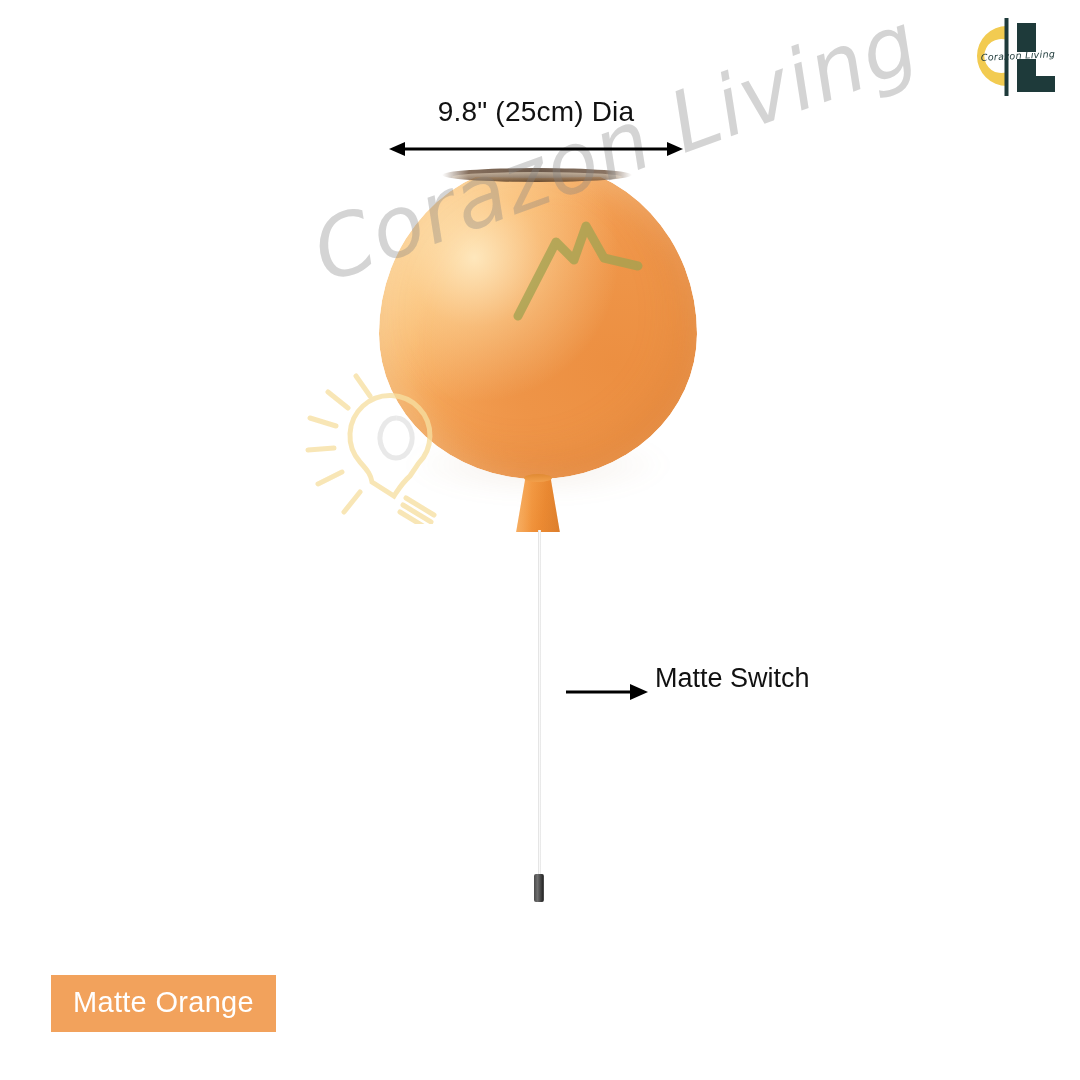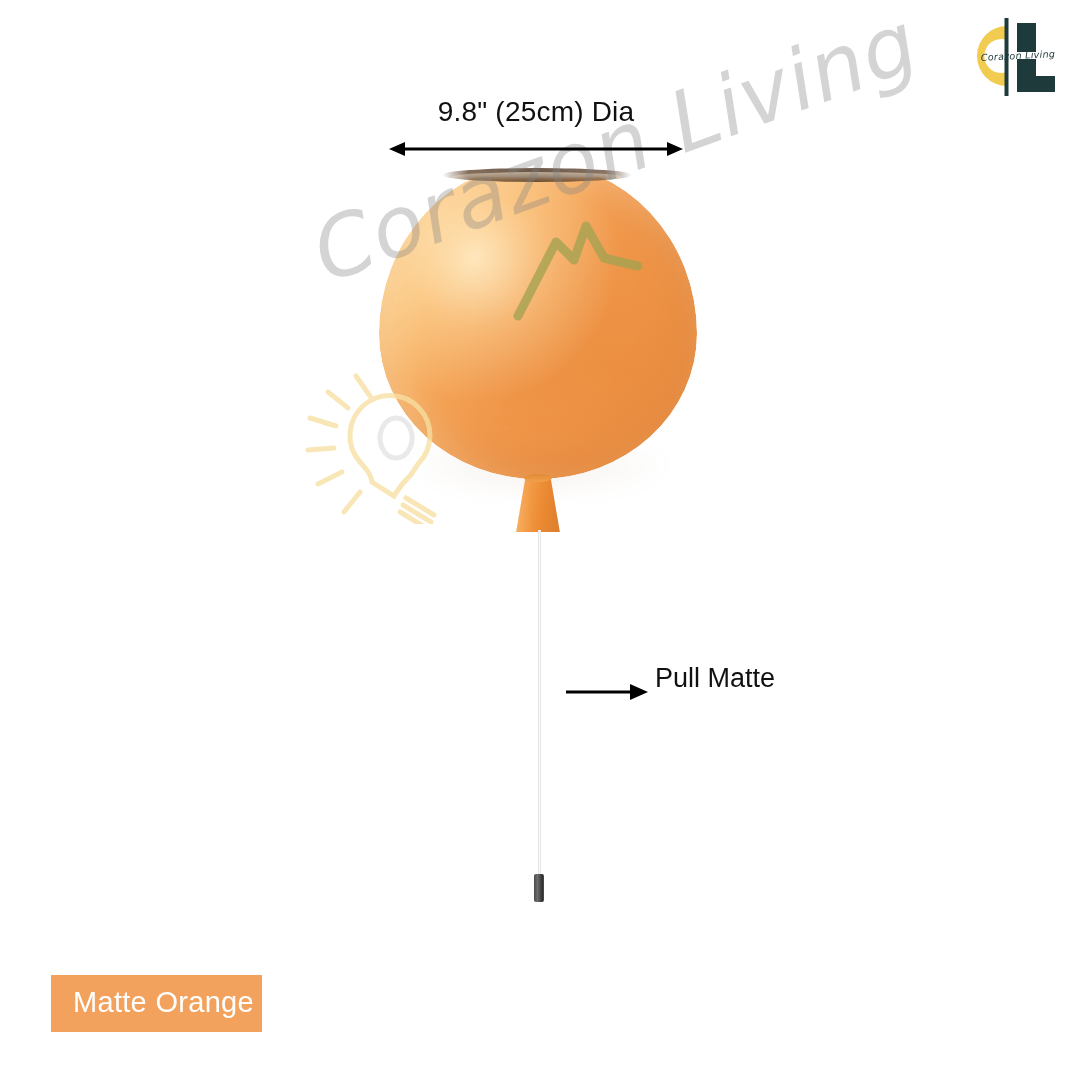--- a/index.html
+++ b/index.html
@@ -118,21 +118,21 @@
   
   .ps-arrow { position:absolute; left:564px; top:678px; width:88px; height:28px; }
   .ps-text {
     position:absolute; left:655px; top:658px; width:330px;
     font-size:27px; color:#111; line-height:1.52;
   }
 
   
   .swatch {
     position:absolute; left:51px; top:975px;
-    padding:11px 8px 13px 22px;
+    padding:11px 22px 13px 22px;
     background:#F2A25C;
     color:#ffffff;
     font-size:29px;
     letter-spacing:.3px;
   }
 </style>
 </head>
 <body>
 
 <div class="stage">
@@ -183,18 +183,18 @@
     <line x1="14" y1="15" x2="288" y2="15" stroke="#000" stroke-width="3.2"></line>
     <path d="M4 15 L20 8 L20 22 Z" fill="#000"></path>
     <path d="M298 15 L282 8 L282 22 Z" fill="#000"></path>
   </svg>
 
   <svg class="ps-arrow" viewBox="0 0 88 28" xmlns="http://www.w3.org/2000/svg">
     <line x1="2" y1="14" x2="72" y2="14" stroke="#000" stroke-width="3.2"></line>
     <path d="M84 14 L66 6 L66 22 Z" fill="#000"></path>
   </svg>
   <div class="ps-text">
-    <div>Pull Matte</div>
+    <div>Matte Switch</div>
   </div>
 
   <div class="swatch">Matte Orange</div>
 
 </div>
 
 </body></html>

